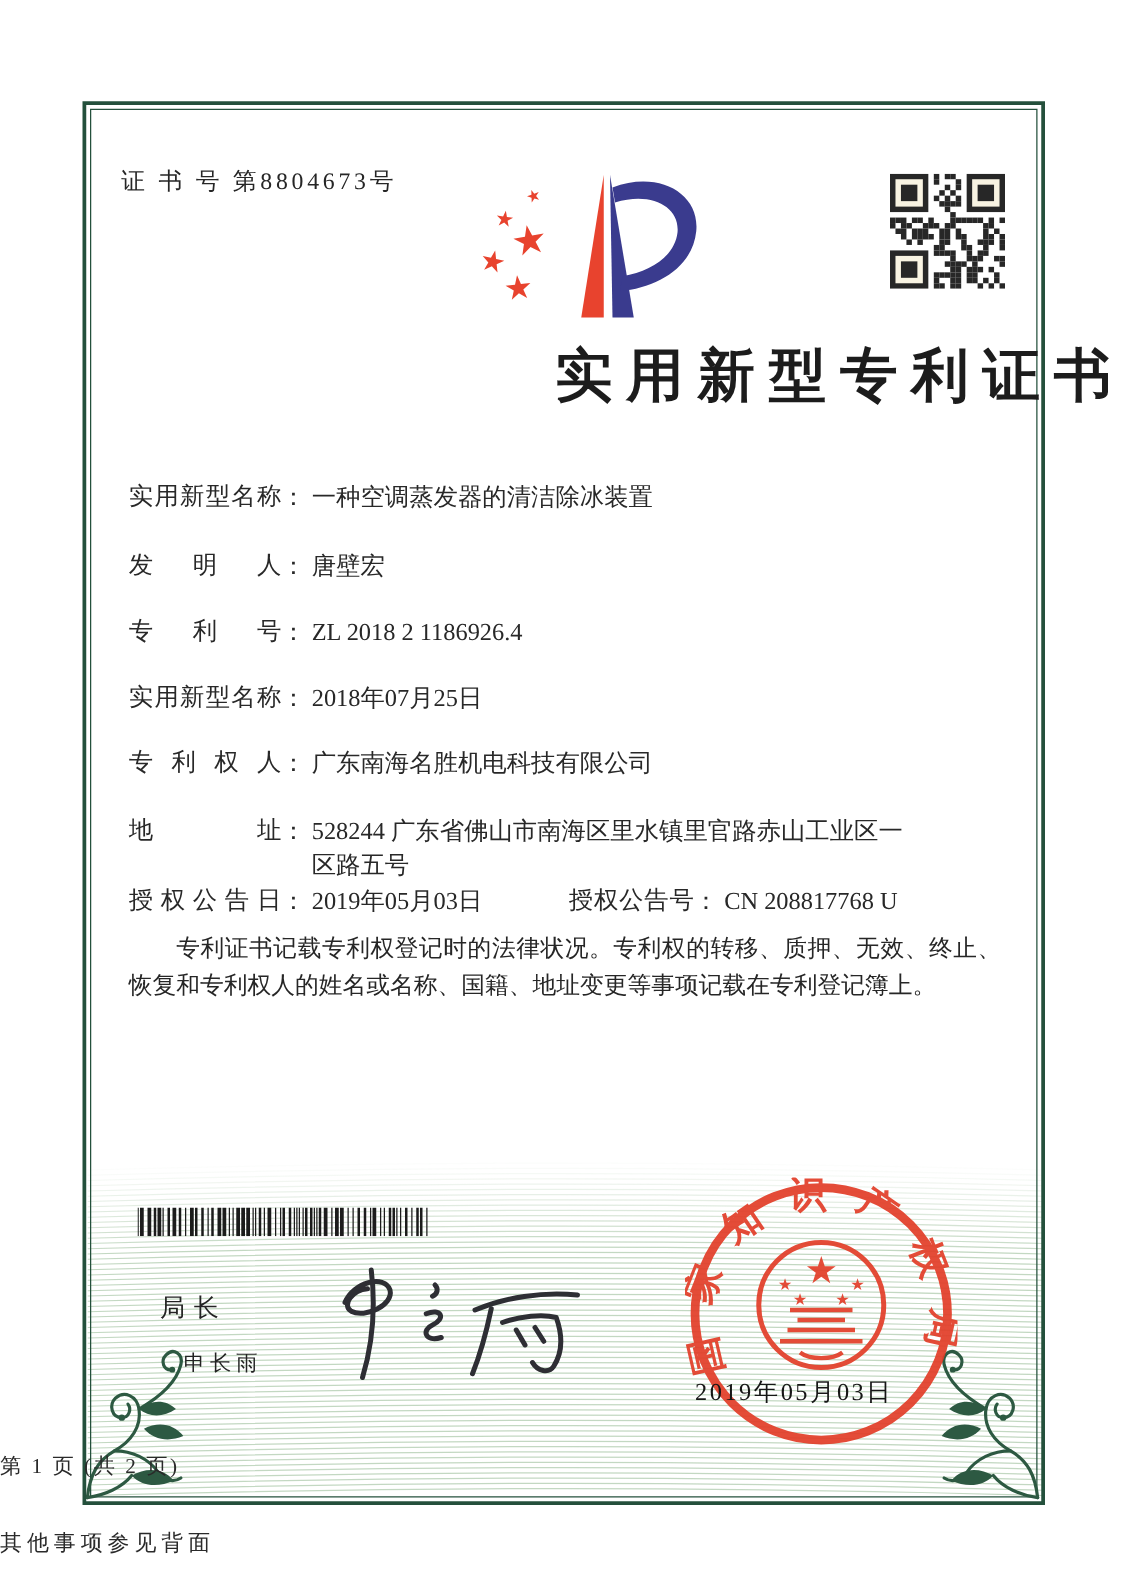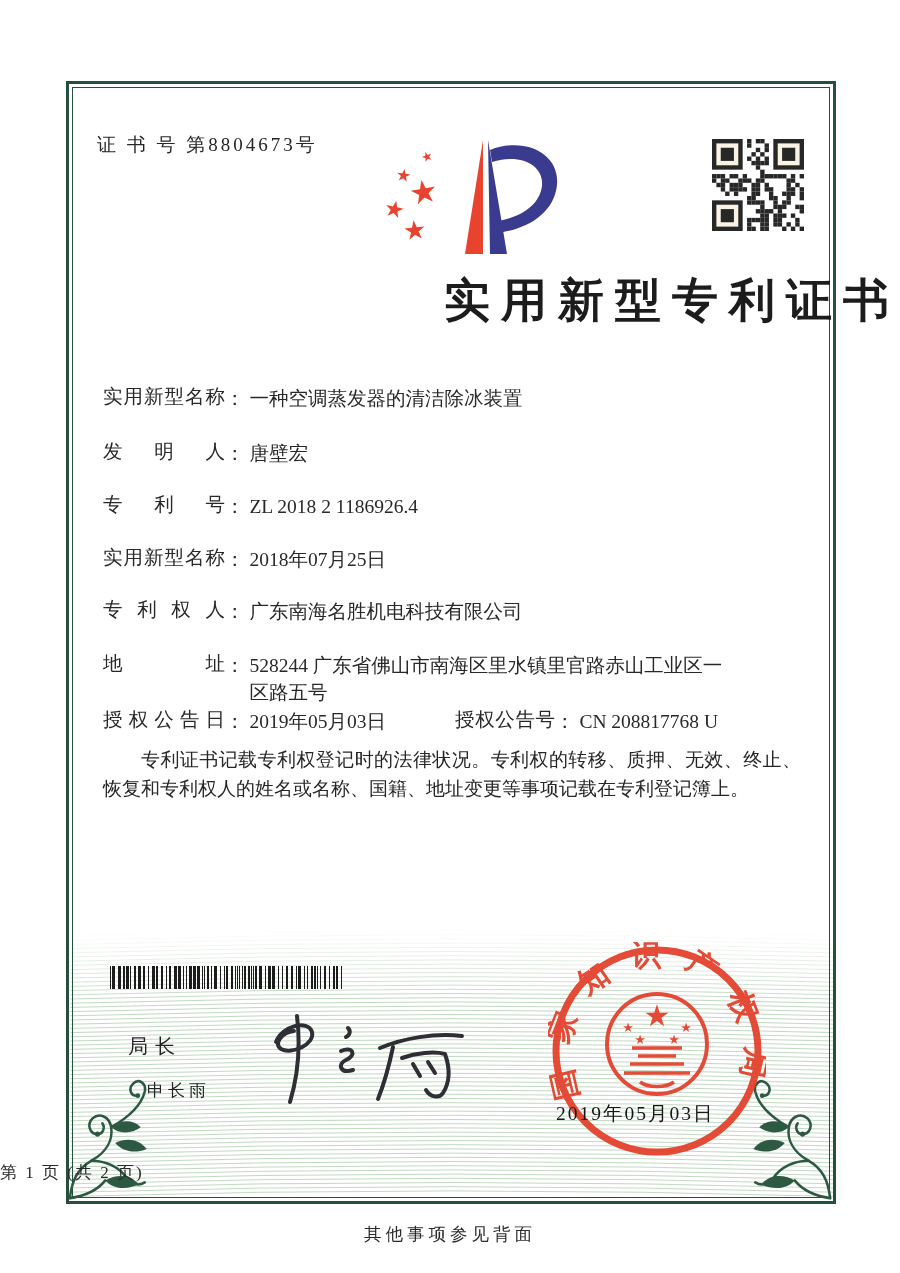--- a/index.html
+++ b/index.html
@@ -39,21 +39,21 @@
     font-size:19px;line-height:28.6px;text-align:justify;color:#262626;}
   .body-text p{margin:0;text-indent:2em;}
   .barcode{position:absolute;left:110px;top:966px;width:235px;height:23px;}
   .officer-title{position:absolute;left:128px;top:1033px;font-size:20px;letter-spacing:7px;color:#232323;}
   .officer-name{position:absolute;left:126px;top:1079px;font-size:17px;letter-spacing:4px;color:#232323;margin-left:21px;}
   .signature{position:absolute;left:252px;top:1006px;width:225px;height:105px;}
   .seal{position:absolute;left:548px;top:942px;width:218px;height:218px;opacity:.92;}
   .seal-date{position:absolute;left:556px;top:1100px;font-size:19.5px;letter-spacing:2px;color:#161616;}
   .page-num{position:absolute;left:0;top:1161px;width:100%;text-align:left;
     font-size:17px;letter-spacing:2px;color:#2a2a2a;}
-  .back-note{position:absolute;left:0;top:1222px;width:100%;text-align:center;
+  .back-note{position:absolute;left:0;top:1222px;width:100%;
     font-size:17.5px;letter-spacing:4px;color:#2a2a2a;}
 </style>
 </head>
 <body>
 
 <div class="page">
 
   <svg class="waves" viewBox="0 0 764 272" preserveAspectRatio="none">
       <path d="M0 8.0 Q 382 -3.0 764 8.0" stroke="#afcbae" stroke-width="1" fill="none" opacity="0.03"></path>
       <path d="M0 12.2 Q 382 1.2 764 12.2" stroke="#afcbae" stroke-width="1" fill="none" opacity="0.07"></path>

